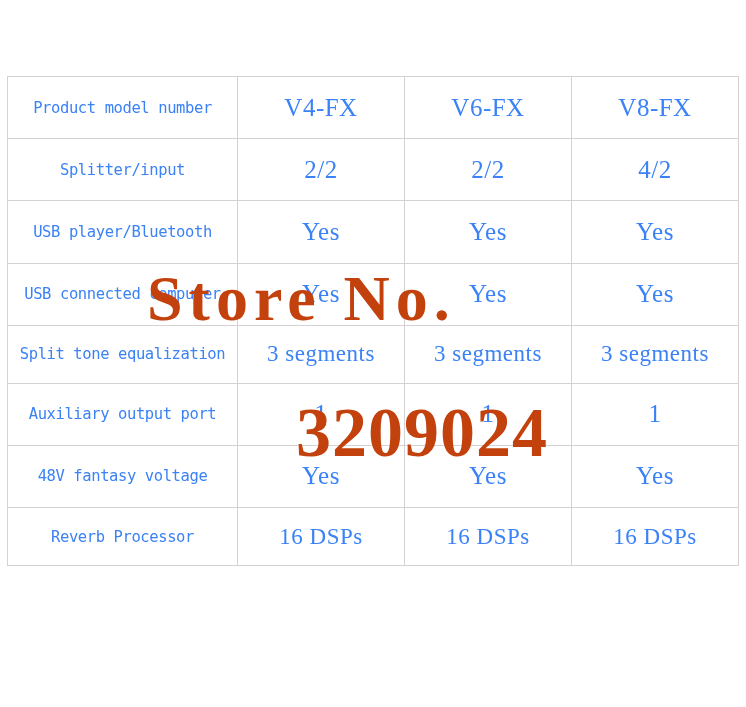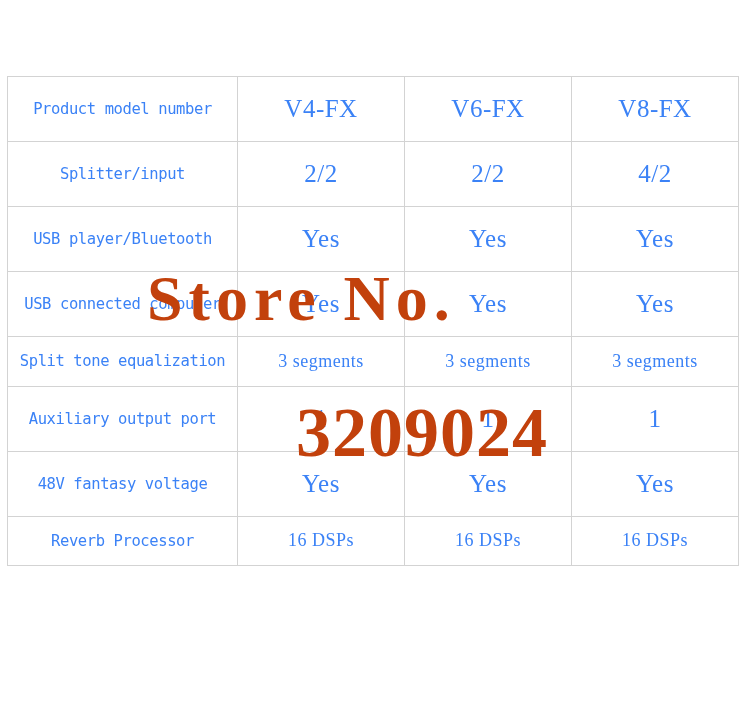--- a/index.html
+++ b/index.html
@@ -56,21 +56,21 @@
   }
 
   td.value-cell {
     font-family: "Liberation Serif", "DejaVu Serif", serif;
     font-size: 25px;
     color: #0d0d0d;
     letter-spacing: 0.5px;
   }
 
   td.value-cell.small-text {
-    font-size: 18px;
+    font-size: 23px;
   }
 
   
   .watermark {
     position: absolute;
     font-family: "Liberation Serif", "DejaVu Serif", serif;
     font-weight: bold;
     color: #c2410c;
     white-space: nowrap;
     pointer-events: none;

